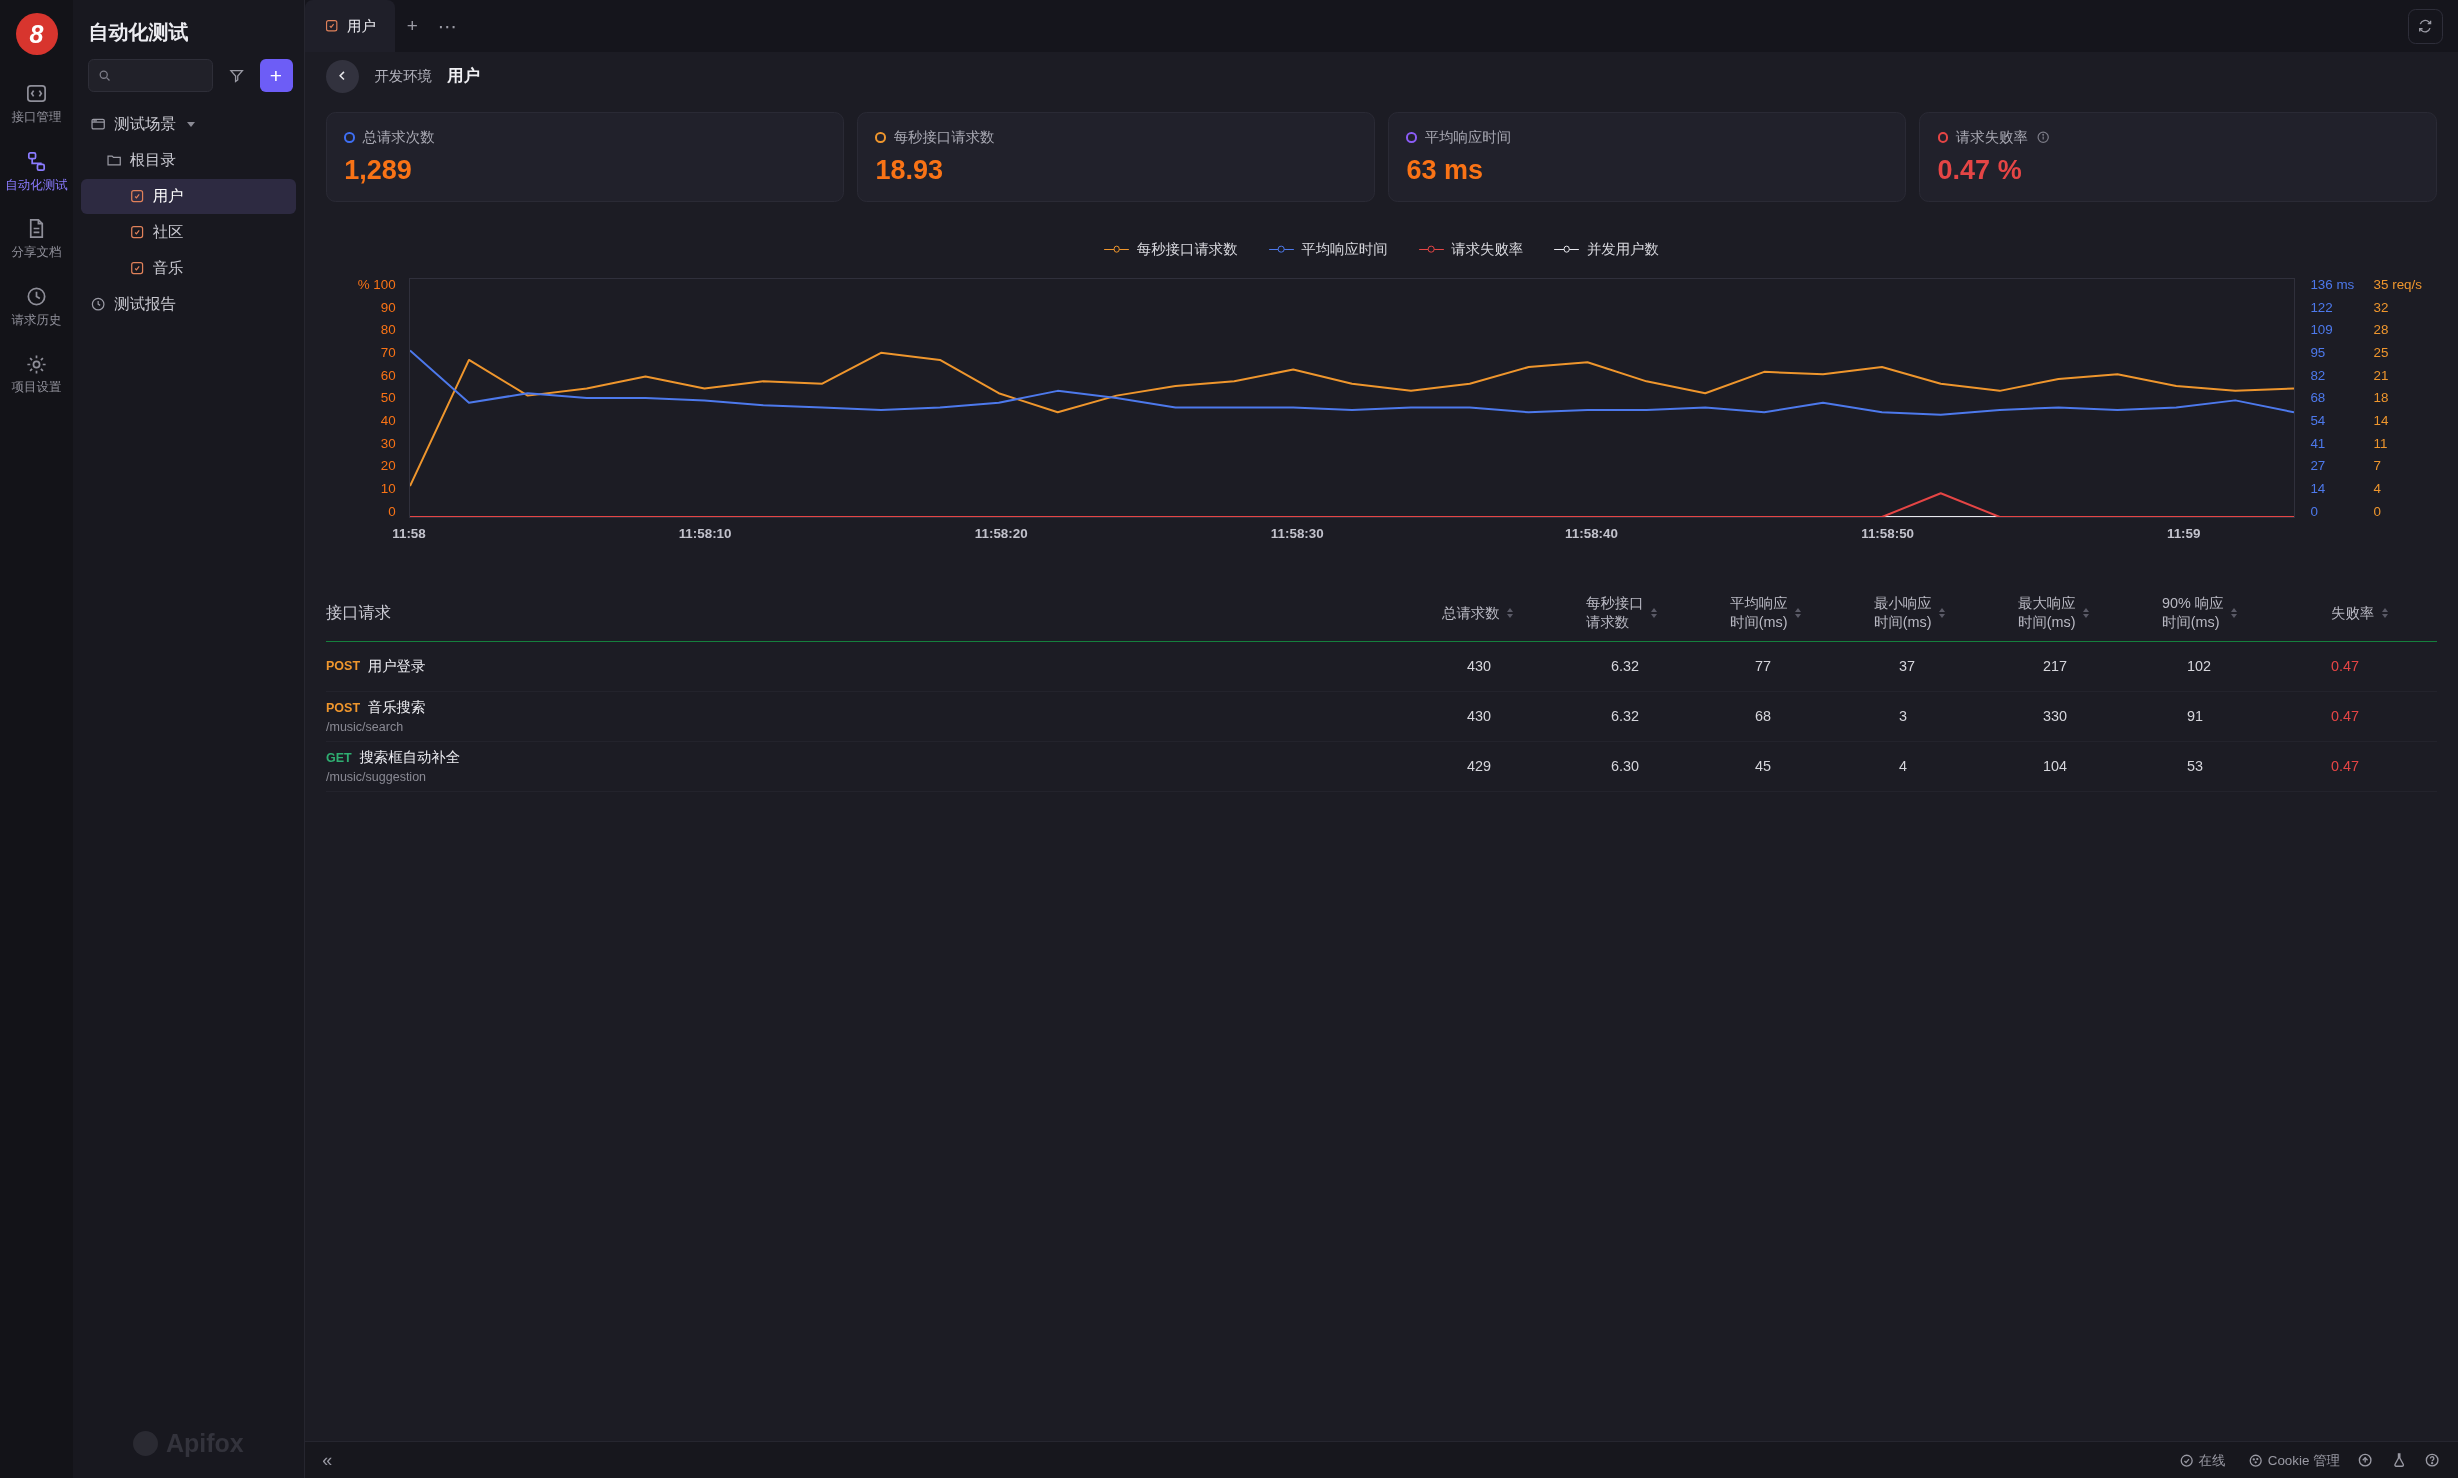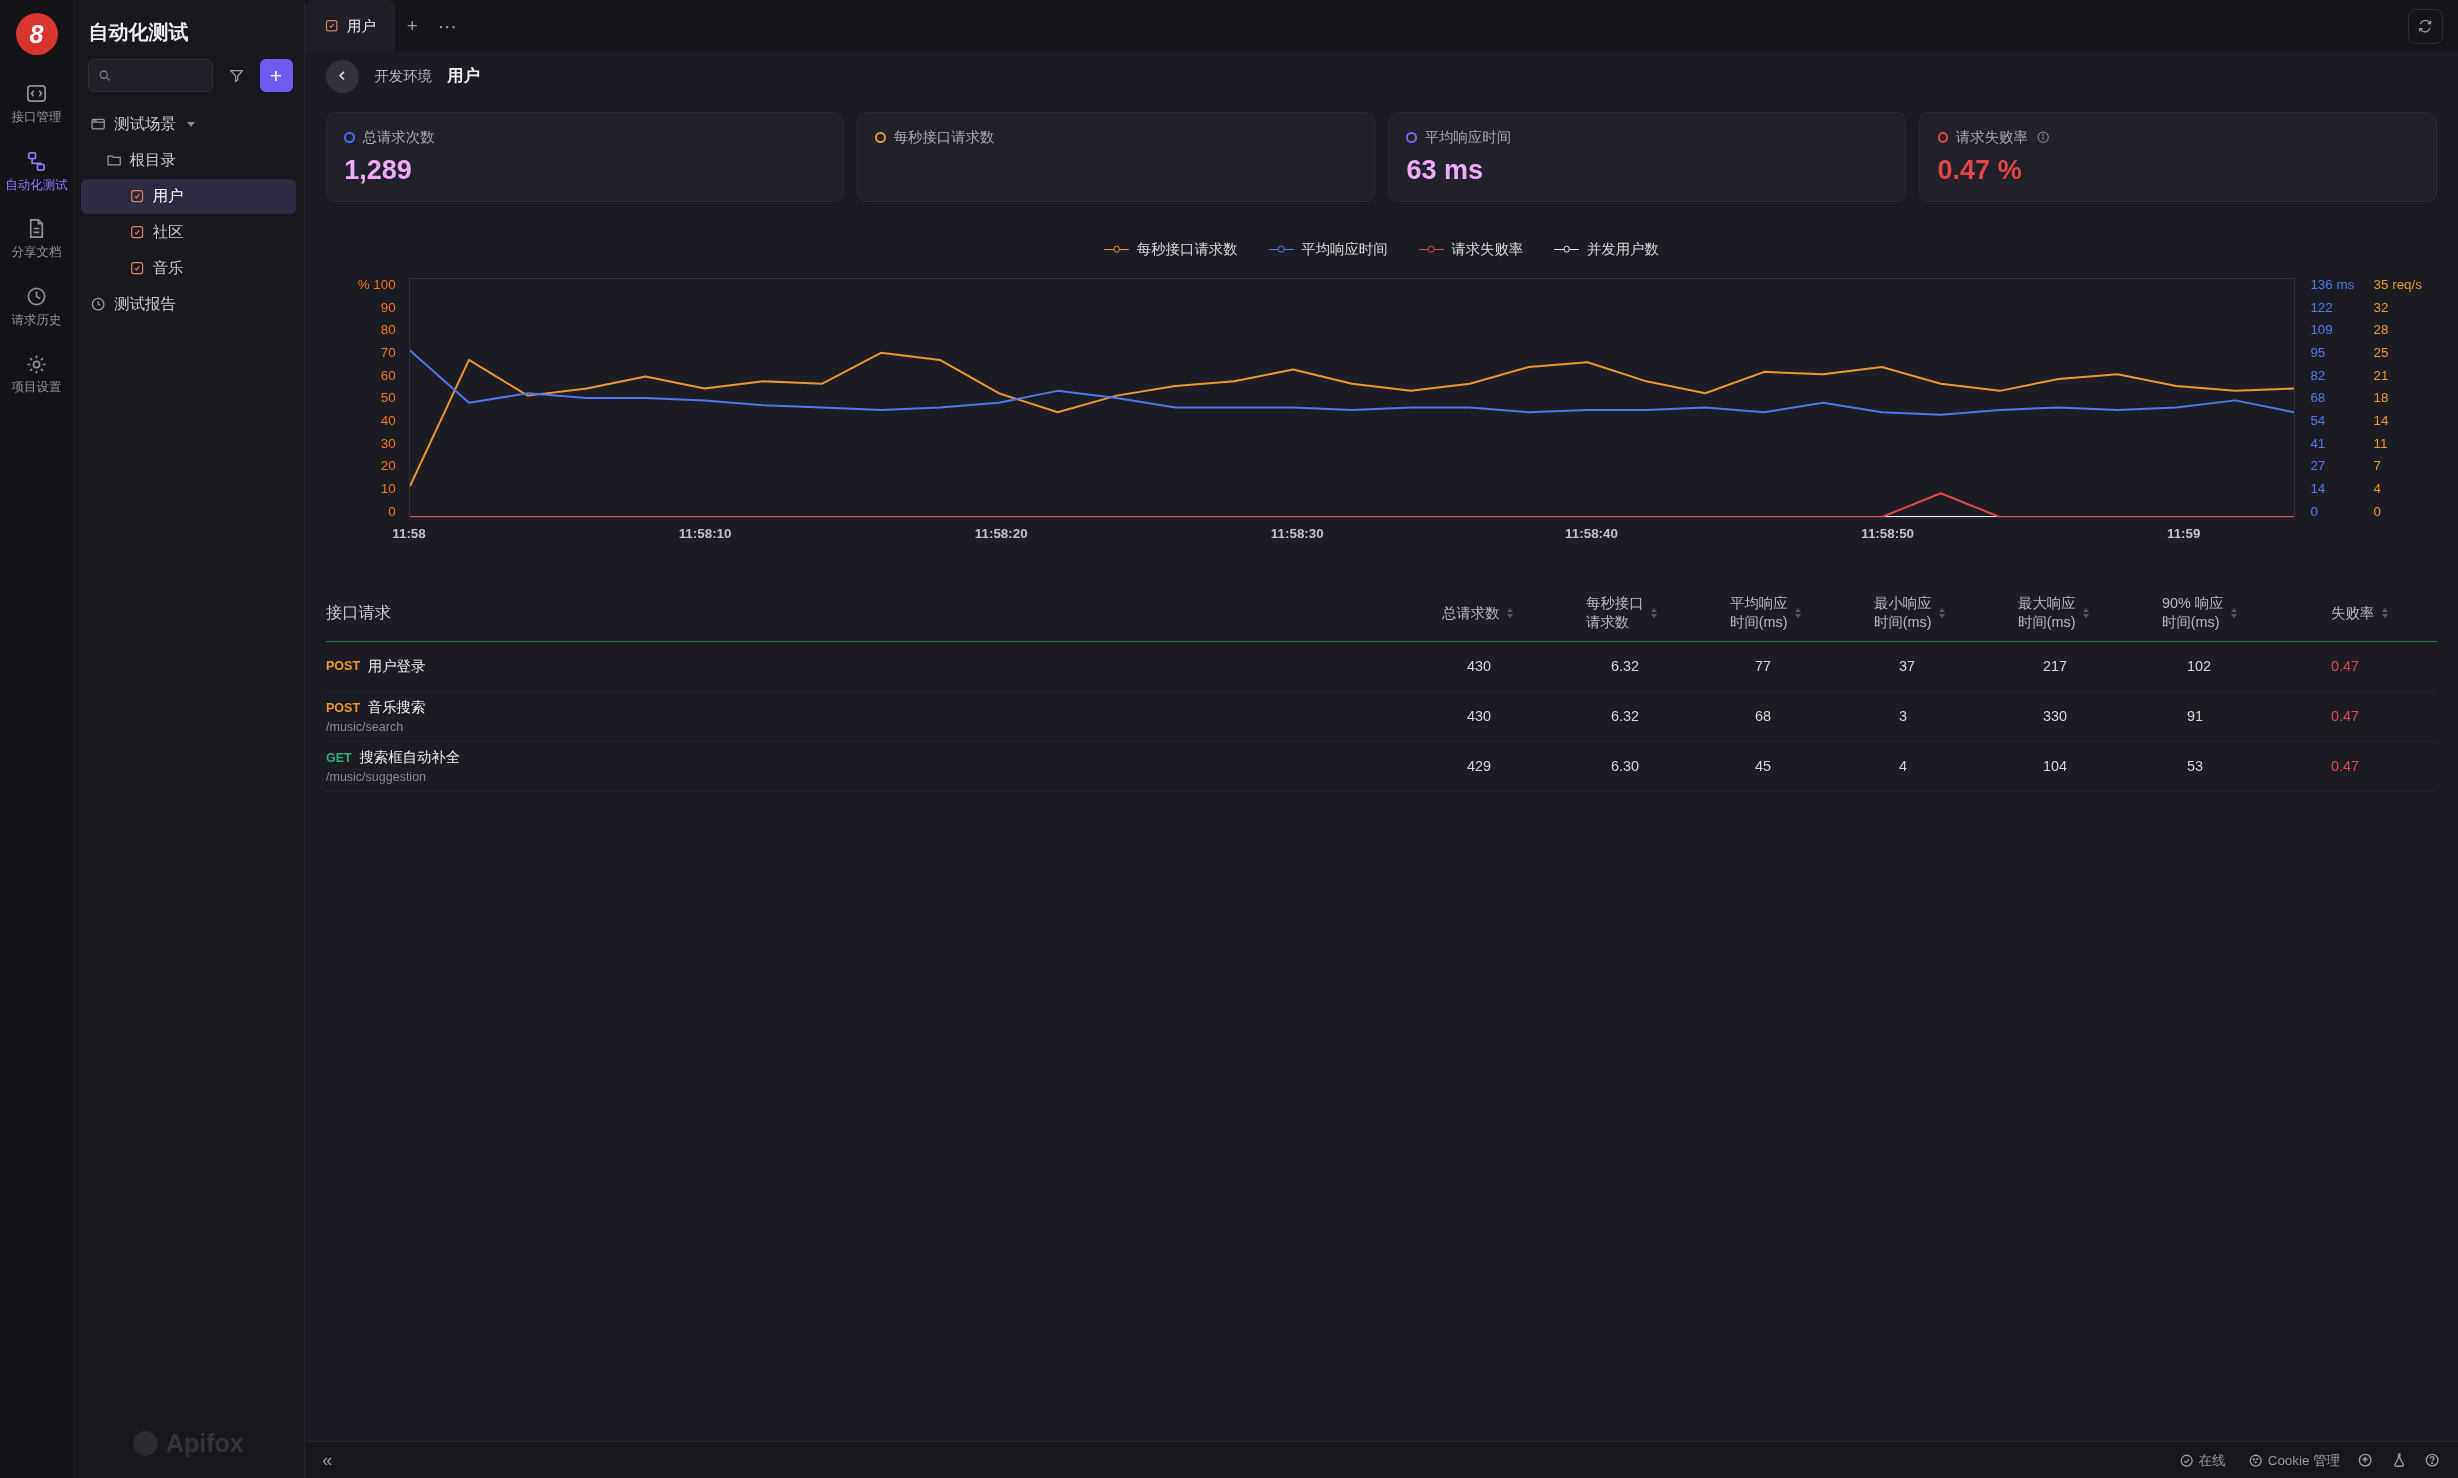--- a/index.html
+++ b/index.html
@@ -54,21 +54,21 @@
   .crumb-env { font-size:14.4px; color:#b5b5bf; }
   .crumb-title { font-size:16.3px; color:#f0f0f4; font-weight:bold; }
 
   .content { flex:1; overflow:hidden; padding:0 21px; }
 
   
   .stats { display:flex; gap:13.4px; margin-top:11.5px; }
   .card { flex:1; background:#21212b; border:1px solid #2a2a35; border-radius:9.6px; padding:15.4px 17.3px; }
   .card-top { display:flex; align-items:center; gap:7.7px; color:#a8a8b2; font-size:14.4px; }
   .ring { width:10.6px; height:10.6px; border:2.9px solid; border-radius:50%; display:inline-block; }
-  .card-value { margin-top:7.7px; font-size:27px; font-weight:bold; color:#f0abfc; }
+  .card-value { margin-top:7.7px; font-size:27px; font-weight:bold; color:#f97316; }
   .info-i { color:#7d7d88; display:inline-flex; }
   .info-i svg { width:14.4px; height:14.4px; }
 
   
   .legend { display:flex; justify-content:center; gap:31px; margin-top:38px; }
   .legend-item { display:flex; align-items:center; gap:7.7px; cursor:pointer; font-size:14.4px; color:#d8d8de; }
   .lg-mark { width:25px; height:1.9px; border-radius:1px; position:relative; display:inline-block; }
   .lg-ring { position:absolute; left:50%; top:50%; transform:translate(-50%,-50%); width:6.7px; height:6.7px; border:1.9px solid; border-radius:50%; background:#1c1c24; display:block; }
 
   
@@ -270,20 +270,21 @@
             <i class="ring" style="border-color: rgb(62, 110, 242);"></i>
             <span>总请求次数</span>
           </div>
           <div class="card-value">1,289</div>
         </div>
         <div class="card">
           <div class="card-top">
             <i class="ring" style="border-color: rgb(239, 150, 45);"></i>
             <span>每秒接口请求数</span>
           </div>
+          <div class="card-value">18.93</div>
         </div>
         <div class="card">
           <div class="card-top">
             <i class="ring" style="border-color: rgb(139, 92, 246);"></i>
             <span>平均响应时间</span>
           </div>
           <div class="card-value">63 ms</div>
         </div>
         <div class="card">
           <div class="card-top">

